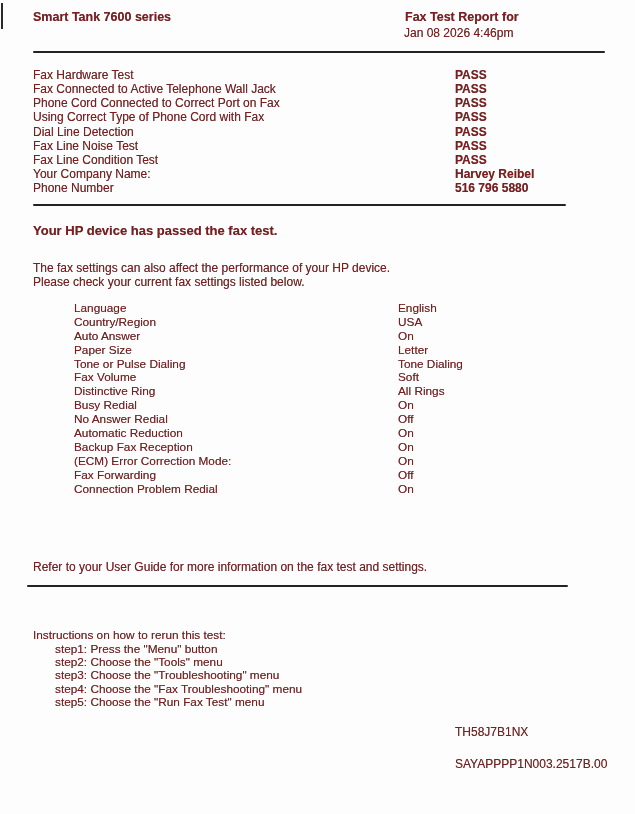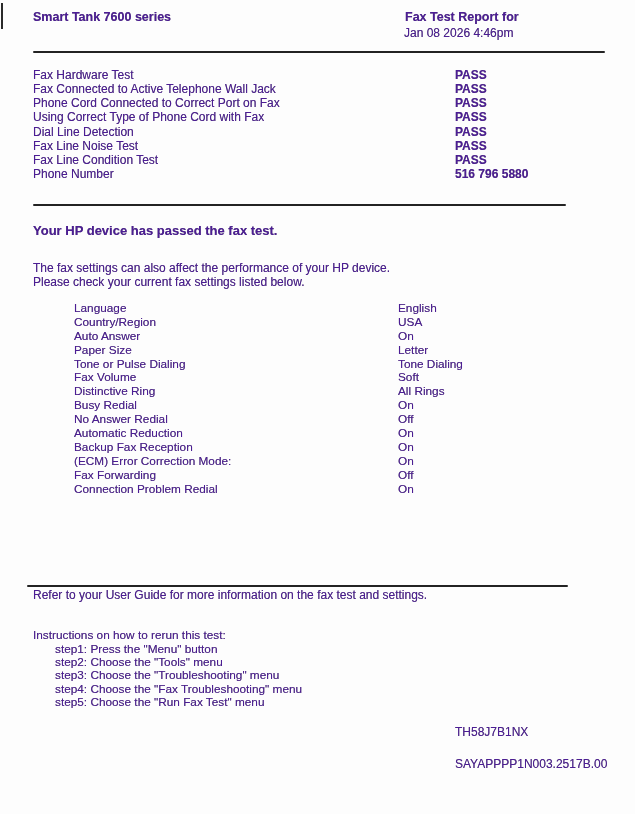--- a/index.html
+++ b/index.html
@@ -1,21 +1,21 @@
 <!DOCTYPE html>
 <html><head>
 <meta charset="utf-8">
 <style>
   html,body{margin:0;padding:0;background:#e9e9e9;}
   .page{
     position:relative;
     width:635px;height:814px;
     background:#fdfdfd;
     font-family:"Liberation Sans", sans-serif;
-    color:#4c1d95;
+    color:#7f1d1d;
     overflow:hidden;
     text-shadow:0 0 .4px rgba(20,20,20,.55);
   }
   .abs{position:absolute;white-space:nowrap;}
   .bold{font-weight:bold;}
   .fs12{font-size:12px;}
   .fs125{font-size:12.5px;}
   .fs13{font-size:13px;}
   .rule{position:absolute;height:2px;background:#232323;border-radius:1px;}
   .artifact{position:absolute;background:#2a2a2a;}
@@ -62,20 +62,24 @@
       <span>Dial Line Detection</span>
       <span class="val bold">PASS</span>
     </div>
     <div class="trow">
       <span>Fax Line Noise Test</span>
       <span class="val bold">PASS</span>
     </div>
     <div class="trow">
       <span>Fax Line Condition Test</span>
       <span class="val bold">PASS</span>
+    </div>
+    <div class="trow">
+      <span>Your Company Name:</span>
+      <span class="val bold">Harvey Reibel</span>
     </div>
     <div class="trow">
       <span>Phone Number</span>
       <span class="val bold">516 796 5880</span>
     </div>
   </div>
 
   <div class="rule" style="left:33px;top:204px;width:533px;"></div>
 
   <div class="abs bold fs13" style="left:33px;top:223px;">Your HP device has passed the fax test.</div>
@@ -135,21 +139,21 @@
     <div class="srow">
       <span>Fax Forwarding</span>
       <span class="val">Off</span>
     </div>
     <div class="srow">
       <span>Connection Problem Redial</span>
       <span class="val">On</span>
     </div>
   </div>
 
-  <div class="abs fs12" style="left:33px;top:560px;margin-top:28px;">Refer to your User Guide for more information on the fax test and settings.</div>
+  <div class="abs fs12" style="left:33px;top:560px;">Refer to your User Guide for more information on the fax test and settings.</div>
 
   <div class="rule" style="left:27px;top:585px;width:541px;"></div>
 
   <div class="abs fs12" style="left:33px;top:628px;font-size:11.8px;">Instructions on how to rerun this test:</div>
   <div class="steps" style="left:55px;top:643px;">
     <div>step1: Press the "Menu" button</div>
     <div>step2: Choose the "Tools" menu</div>
     <div>step3: Choose the "Troubleshooting" menu</div>
     <div>step4: Choose the "Fax Troubleshooting" menu</div>
     <div>step5: Choose the "Run Fax Test" menu</div>

